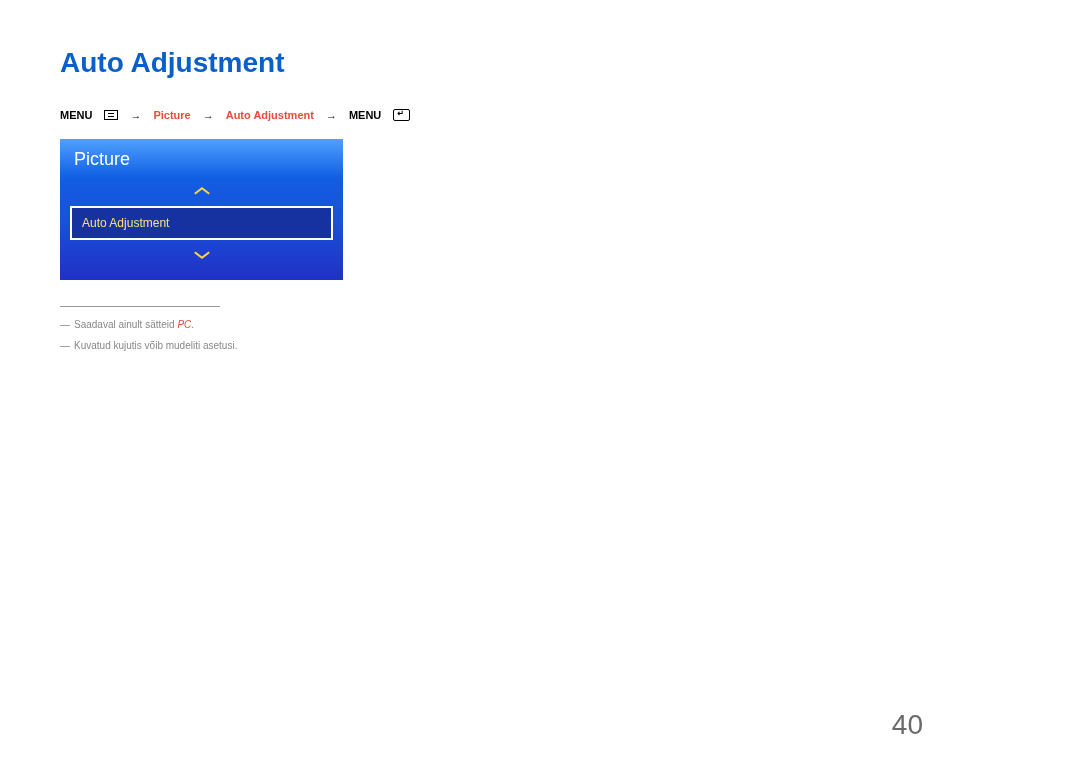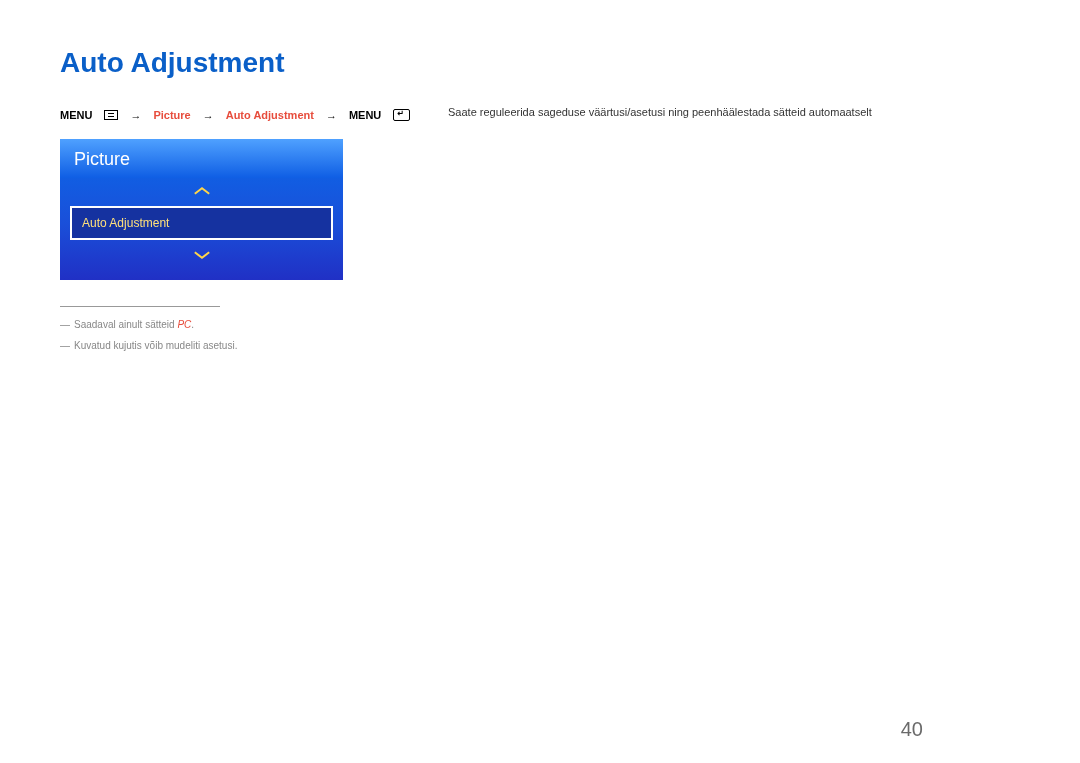--- a/index.html
+++ b/index.html
@@ -120,33 +120,32 @@
     gap: 4px;
   }
   .footnote .dash {
     color: #888;
   }
   .footnote .pc-highlight { color: #e74c3c; font-style: italic; }
   .page-number {
     position: absolute;
     right: 32px;
     bottom: 22px;
-    font-size: 20px;
+    font-size: 28px;
     font-weight: 300;
     color: #6a6a6a;
   }
 </style>
 </head>
 <body>
 
 <div class="page">
 
   <h1 class="title">Auto Adjustment</h1>
 
-  <div class="body-text">Saate reguleerida sageduse väärtusi/asetusi ning peenhäälestada sätteid automaatselt</div>
 
   <div class="breadcrumb">
     <span>MENU</span>
     <span class="menu-icon"></span>
     <span class="arrow">→</span>
     <span class="red">Picture</span>
     <span class="arrow">→</span>
     <span class="red">Auto Adjustment</span>
     <span class="arrow">→</span>
     <span>MENU</span>

